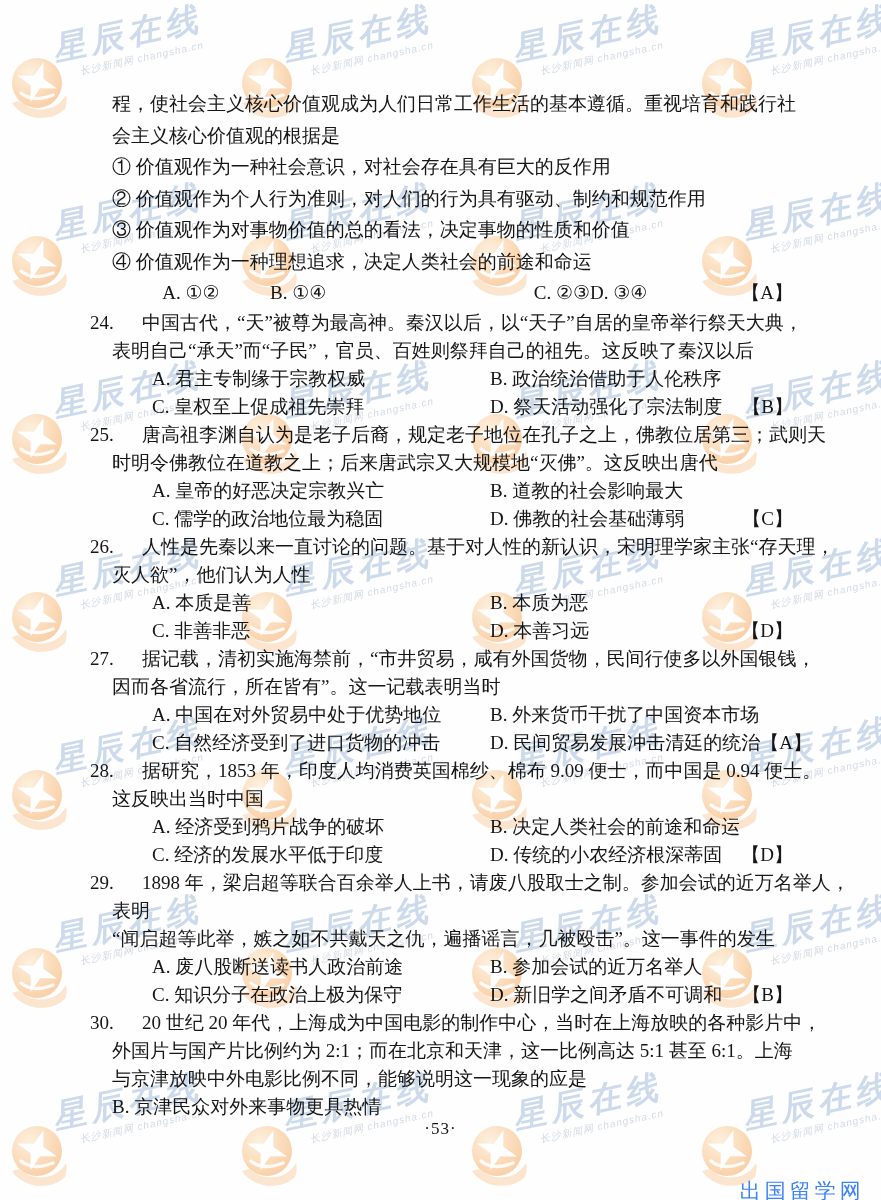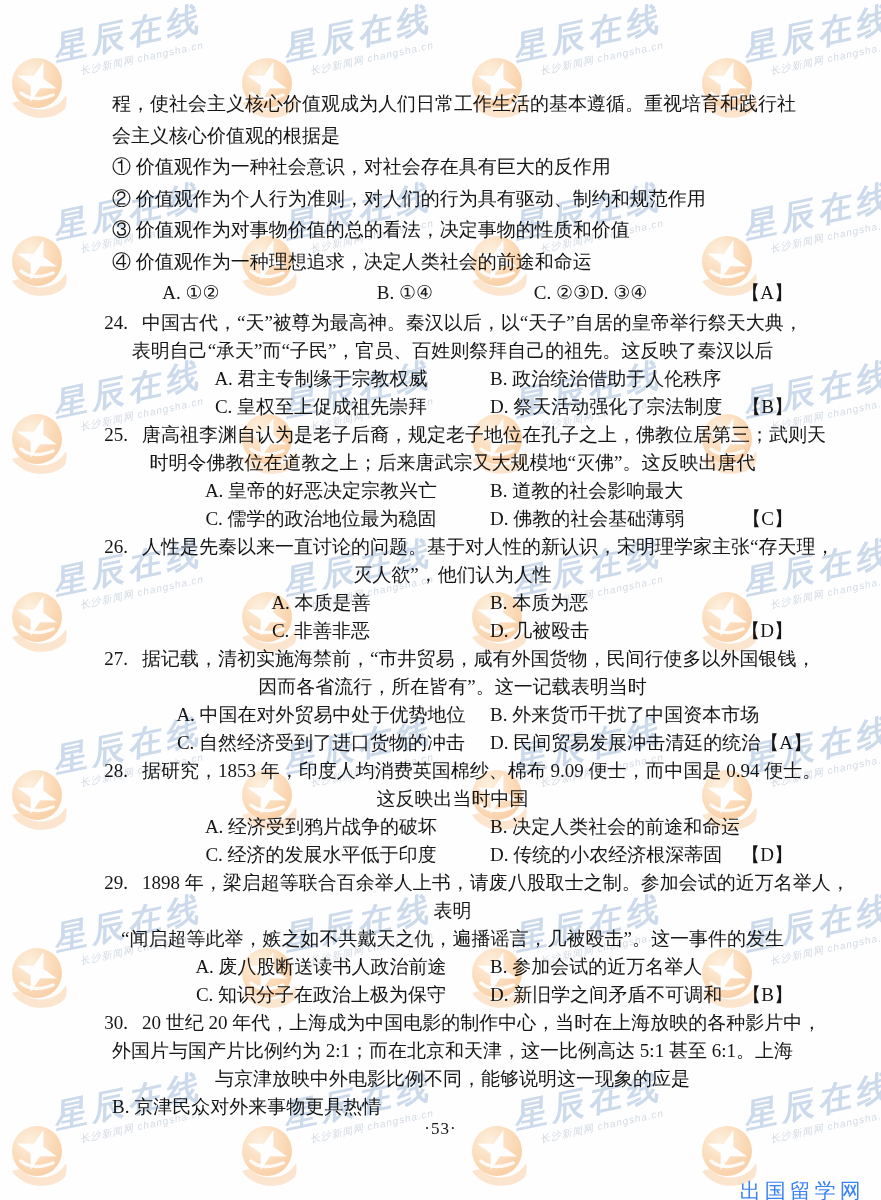--- a/index.html
+++ b/index.html
@@ -31,28 +31,28 @@
     font-size:10px;color:#aab8c9;letter-spacing:1px;margin:-3px 0 0 22px;
     font-style:italic;
   }
   
   .content{
     position:absolute;left:112px;top:88px;width:681px;z-index:1;
     font-size:19px;
   }
   .sline,.iline,.orow{white-space:nowrap;}
   .intro .sline,.intro .iline,.intro .orow{line-height:31.5px;}
-  .question .sline,.question .orow{line-height:28px;text-align:center;}
+  .question .sline,.question .orow{line-height:28px;}
   .sline.first{text-indent:-22px;}
   .qnum{display:inline-block;width:52px;text-indent:0;}
   .orow{display:flex;}
   .opt{flex:none;}
   .opt.col1{width:338px;margin-left:40px;}
   .ans{margin-left:auto;}
-  .iopt0{width:158px;text-align:center;}  .iopt1{width:163px;text-align:right;}  .iopt2{width:157px;text-align:right;}
+  .iopt0{width:158px;text-align:center;}  .iopt1{width:163px;}  .iopt2{width:157px;text-align:right;}
   
   .page-number{
     position:absolute;left:0;top:1119px;width:881px;text-align:center;
     font-size:17px;z-index:1;letter-spacing:1px;
   }
   .site-footer{
     position:absolute;right:8px;top:1153px;z-index:3;text-align:center;
     font-family:"Liberation Sans","DejaVu Sans",sans-serif;
   }
   .site-name{
@@ -650,21 +650,21 @@
 
     <div class="question">
       <div class="sline first"><span class="qnum">26.</span><span>人性是先秦以来一直讨论的问题。基于对人性的新认识，宋明理学家主张“存天理，</span></div>
       <div class="sline">灭人欲”，他们认为人性</div>
       <div class="orow">
         <span class="opt col1">A. 本质是善</span>
         <span class="opt">B. 本质为恶</span>
       </div>
       <div class="orow">
         <span class="opt col1">C. 非善非恶</span>
-        <span class="opt">D. 几被殴击</span>
+        <span class="opt">D. 本善习远</span>
         <span class="ans">【D】</span>
       </div>
     </div>
 
     <div class="question">
       <div class="sline first"><span class="qnum">27.</span><span>据记载，清初实施海禁前，“市井贸易，咸有外国货物，民间行使多以外国银钱，</span></div>
       <div class="sline">因而各省流行，所在皆有”。这一记载表明当时</div>
       <div class="orow">
         <span class="opt col1">A. 中国在对外贸易中处于优势地位</span>
         <span class="opt">B. 外来货币干扰了中国资本市场</span>

